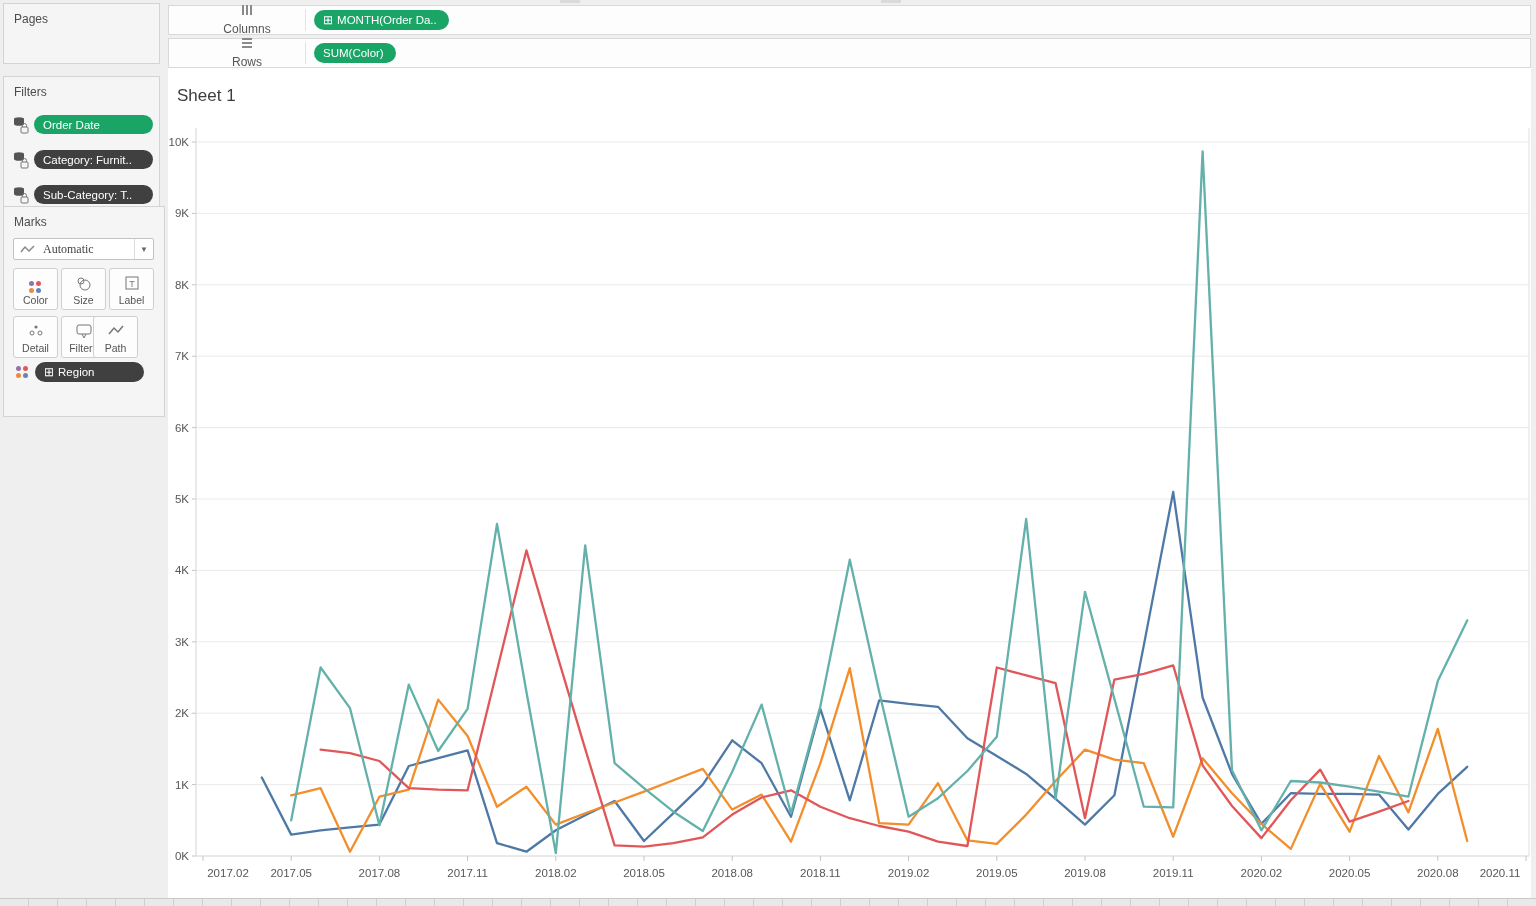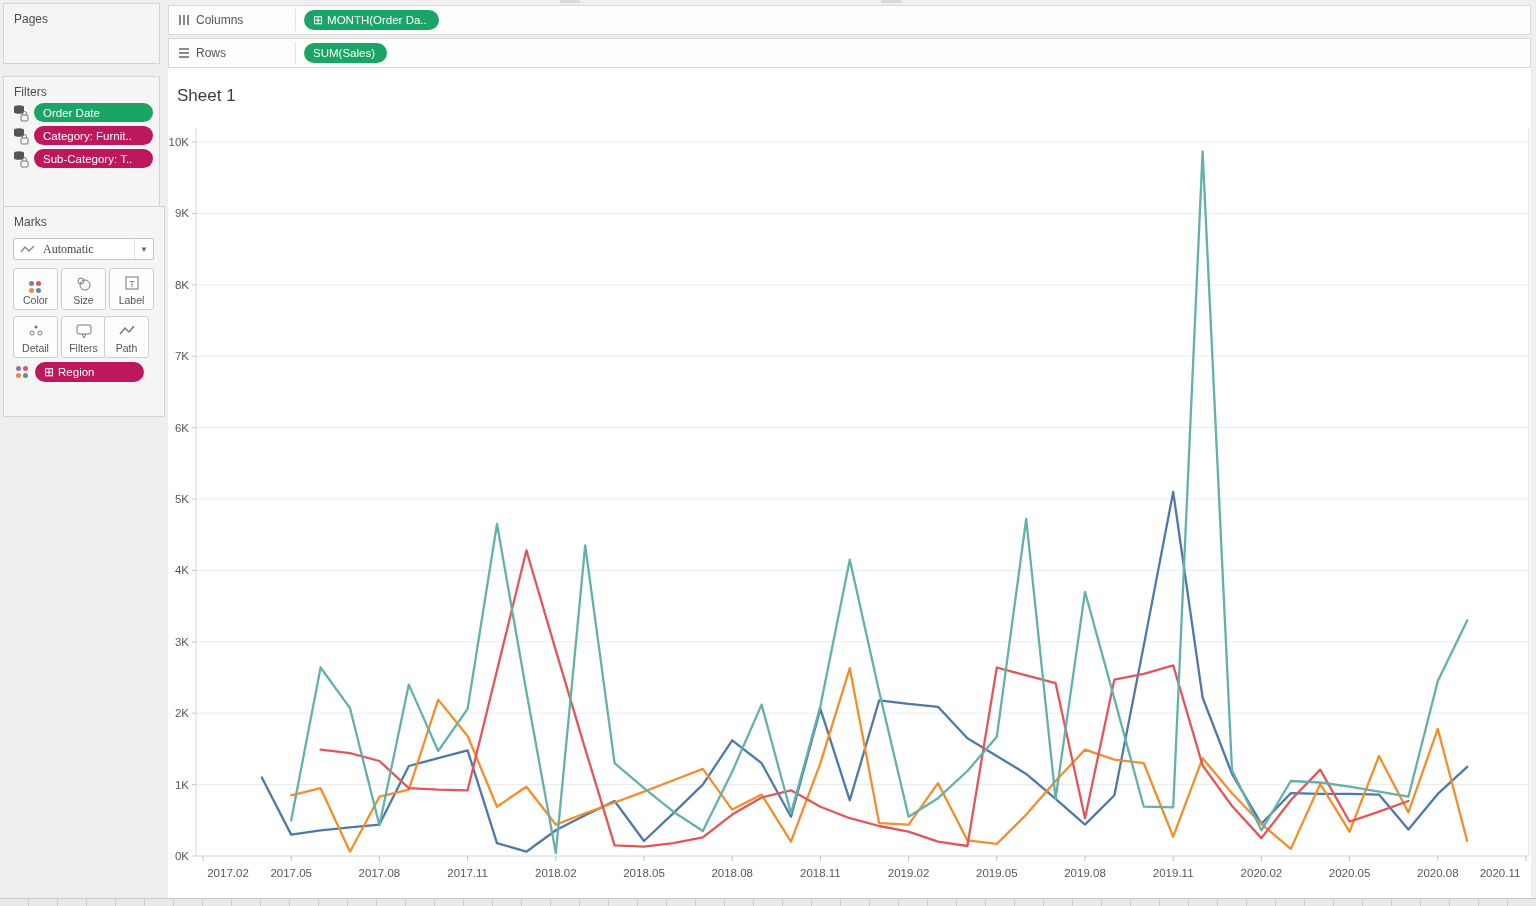--- a/index.html
+++ b/index.html
@@ -11,36 +11,36 @@
   }
   .card{
     position:absolute;background:#f5f5f5;border:1px solid #d3d3d3;box-sizing:border-box;
   }
   .card-title{font-size:12px;color:#4c4c4c;padding:8px 0 0 10px;}
   
   .shelf{
     position:absolute;left:168px;width:1363px;height:30px;background:#fdfdfd;
     border:1px solid #d9d9d9;box-sizing:border-box;display:flex;align-items:center;
   }
-  .shelf-label{display:flex;align-items:center;gap:7px;width:116px;padding-left:10px;}
+  .shelf-label{display:flex;align-items:center;gap:7px;width:116px;padding-left:20px;flex-direction:column;}
   .shelf-label span{font-size:12px;color:#555;}
   .vbars{display:flex;gap:2px;}
   .vbars i{display:block;width:2px;height:10px;background:#8a8a8a;}
   .hbars{display:flex;flex-direction:column;gap:2px;}
   .hbars i{display:block;width:10px;height:2px;background:#8a8a8a;}
   .shelf-div{width:1px;height:22px;background:#e3e3e3;margin-right:8px;}
   .pill{
     height:20px;border-radius:10px;display:inline-flex;align-items:center;
     color:#fff;font-size:11.5px;padding:0 12px 0 9px;white-space:nowrap;
   }
   .pill .plusbox{font-size:12px;margin-right:4px;line-height:1;}
   .pill-green{background:#1aa567;}
-  .pill-blue{background:#be185d;}
-  
-  .filter-row{display:flex;align-items:center;margin:4px 0 0 8px;}
+  .pill-blue{background:#404040;}
+  
+  .filter-row{display:flex;align-items:center;margin:16px 0 0 8px;}
   .filter-row .pill{height:19px;flex:0 0 auto;width:101px;padding:0 9px;}
   .dbicon{width:20px;height:18px;position:relative;margin-right:2px;flex:0 0 auto;}
   
   .dropdown{
     position:absolute;left:9px;top:31px;width:141px;height:22px;background:#fff;
     border:1px solid #c2c2c2;border-radius:2px;display:flex;align-items:center;box-sizing:border-box;
   }
   .dropdown .dd-text{flex:1;font-size:12px;color:#444;padding-left:6px;font-family:Liberation Serif, serif;}
   .dropdown .dd-arrow{
     width:18px;align-self:stretch;border-left:1px solid #dcdcdc;display:flex;
@@ -100,21 +100,21 @@
   <div class="shelf-label">
     <span class="hbars">
         <i></i>
         <i></i>
         <i></i>
       </span>
     <span>Rows</span>
   </div>
   <div class="shelf-div"></div>
   <div class="pill pill-green">
-    <span>SUM(Sales)</span>
+    <span>SUM(Color)</span>
   </div>
 </div>
 
 <div class="card" style="left:3px;top:76px;width:157px;height:150px">
   <div class="card-title">Filters</div>
   <div class="filter-row">
     <span class="dbicon">
       <svg width="20" height="18">
           <ellipse cx="7" cy="3" rx="5" ry="1.8" fill="#555"></ellipse>
           <rect x="2" y="3" width="10" height="5" fill="#555"></rect>
@@ -193,21 +193,21 @@
     </svg>
     <span class="blabel">Detail</span>
   </div>
   <div class="mark-btn" style="left:57px;top:109px">
     <svg width="20" height="18">
       <rect x="3" y="3" width="14" height="9" rx="2" fill="none" stroke="#777"></rect>
         <path d="M8 12 l2 4 2-4" fill="none" stroke="#777"></path>
     </svg>
     <span class="blabel">Filters</span>
   </div>
-  <div class="mark-btn" style="left:100px;top:109px">
+  <div class="mark-btn" style="left:89px;top:109px">
     <svg width="20" height="18">
       <polyline points="3,12 8,6 12,10 17,4" fill="none" stroke="#777" stroke-width="1.5"></polyline>
     </svg>
     <span class="blabel">Path</span>
   </div>
 
   <div class="region-row">
     <span class="dots4">
         <i style="background: rgb(146, 114, 168);"></i>
         <i style="background: rgb(224, 88, 92);"></i>

